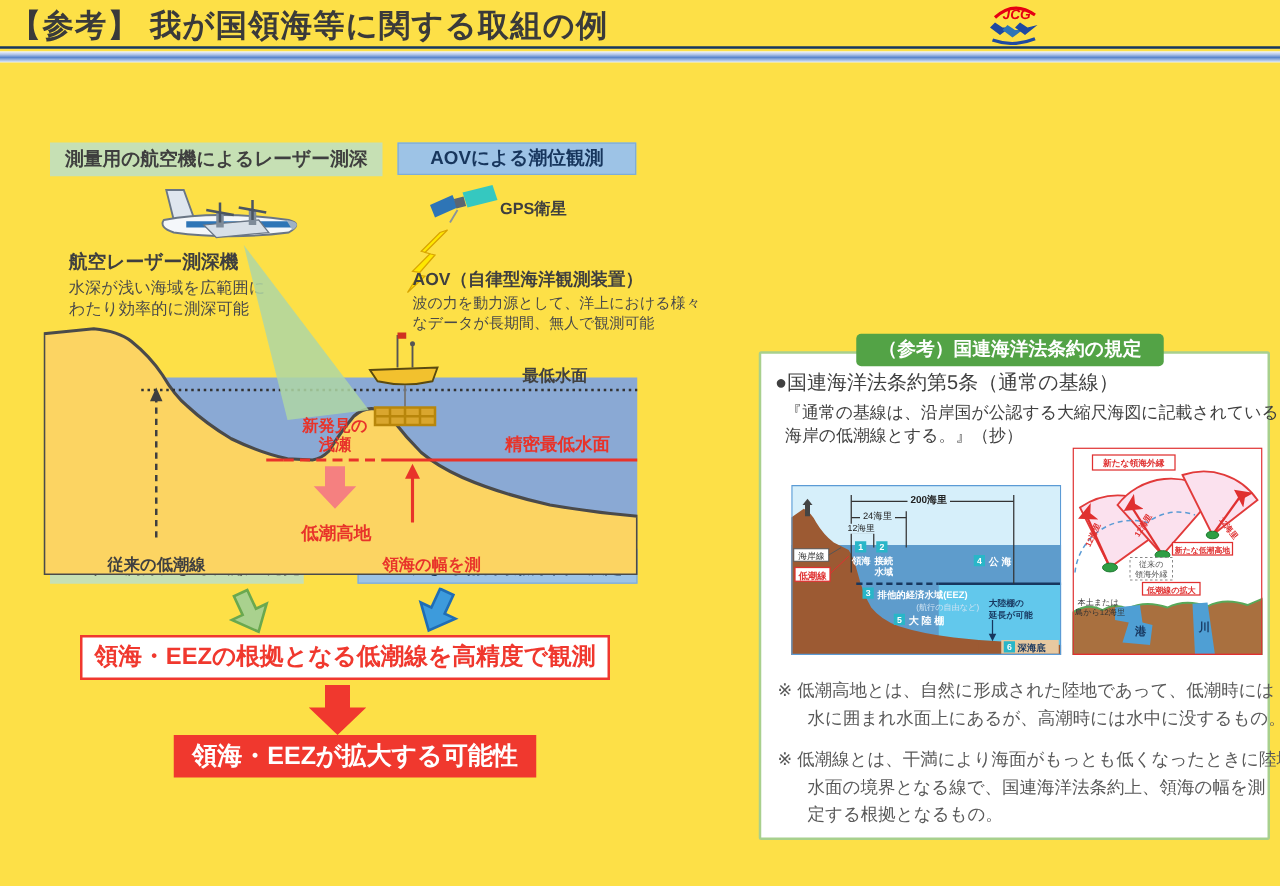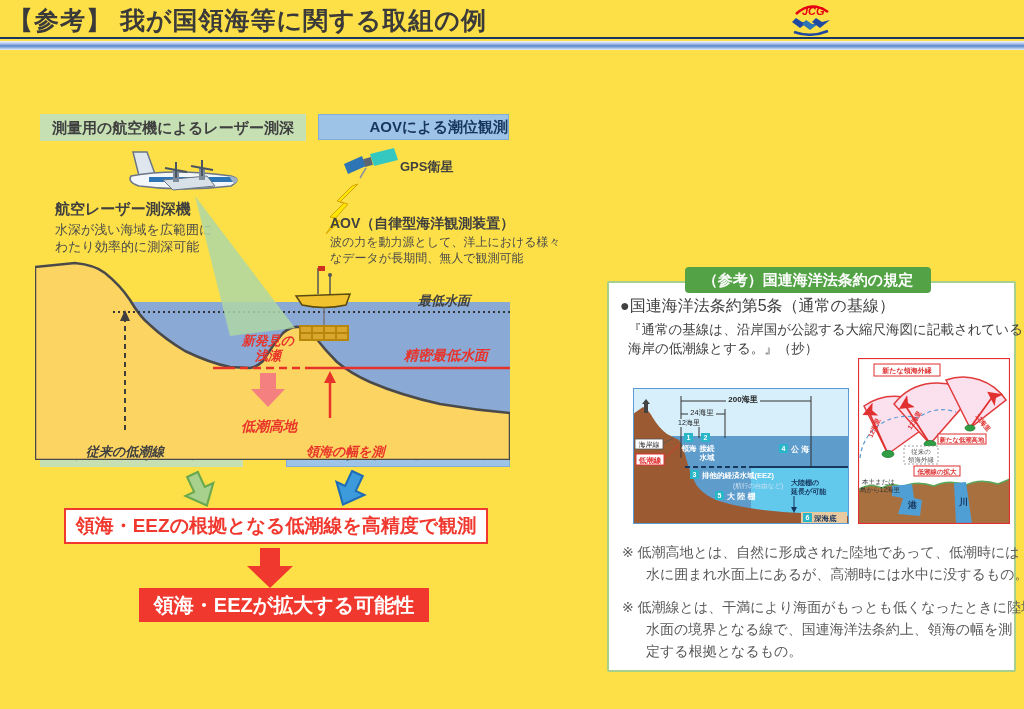--- a/index.html
+++ b/index.html
@@ -12,30 +12,30 @@
   .title { left:8px; top:4px; font-size:25px; font-weight:bold; color:#3a3a3a; letter-spacing:1px; }
   .agency { left:836px; top:4px; font-size:26px; font-weight:bold; color:#1f3c96; letter-spacing:1px; }
   .rule-navy { left:0; top:37px; width:1024px; height:2px; background:#17375e; }
   .rule-grad { left:0; top:41px; width:1024px; height:9px;
     background:linear-gradient(to bottom,#f4f8fd 0%,#aec3e8 30%,#5a86cc 55%,#e9f0fa 100%); }
 
   
   .lbl-green { left:40px; top:114px; width:266px; height:27px; background:#c6e0b4;
     font-size:15px; font-weight:bold; color:#3f3f3f; text-align:center; line-height:27px; }
   .lbl-blue { left:318px; top:114px; width:191px; height:26px; background:#9dc3e6; border:1px solid #7fadd6;
-    font-size:15px; font-weight:bold; color:#17365d; text-align:right; line-height:24px; }
+    font-size:15px; font-weight:bold; color:#17365d; text-align:center; line-height:24px; }
 
   .laser-name { left:55px; top:200px; font-size:15px; font-weight:bold; color:#3f3f3f; }
   .laser-desc { left:55px; top:221px; font-size:13px; color:#4a4a4a; line-height:17px; }
   .gps-lbl { left:400px; top:158px; font-size:13px; font-weight:bold; color:#3f3f3f; }
   .aov-name { left:330px; top:215px; font-size:14px; font-weight:bold; color:#3f3f3f; }
   .aov-desc { left:330px; top:234px; font-size:12px; color:#4a4a4a; line-height:16px; }
 
   
-  .sea-lbl { font-weight:bold; white-space:nowrap;font-style:italic; }
+  .sea-lbl { font-weight:bold; white-space:nowrap; }
   .lowest { left:418px; top:292px; font-size:13px; color:#404040; }
   .precise { left:404px; top:347px; font-size:14px; color:#e8332a; }
   .shoal { left:236px; top:333px; width:64px; text-align:center; font-size:13px; color:#e8332a; line-height:15px; }
   .lte { left:241px; top:418px; font-size:14px; color:#e8332a; }
   .newline { left:306px; top:443px; font-size:13px; color:#e8332a; }
   .oldline { left:86px; top:443px; font-size:13px; color:#404040; }
 
   
   .flow-green { left:40px; top:439px; width:203px; height:28px; background:#c6e0b4;
     font-size:14px; font-weight:bold; color:#3f3f3f; text-align:center; line-height:28px; }

